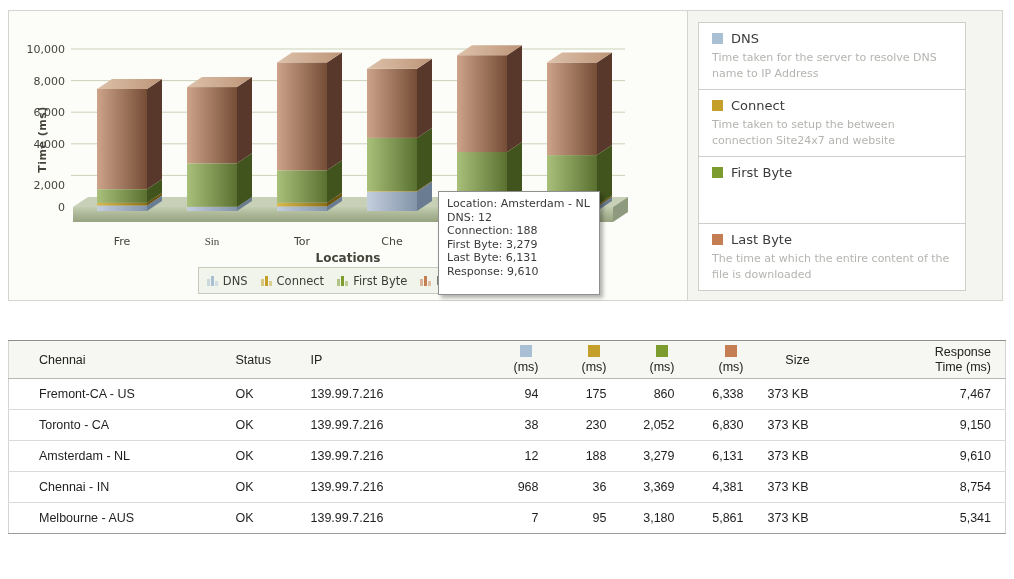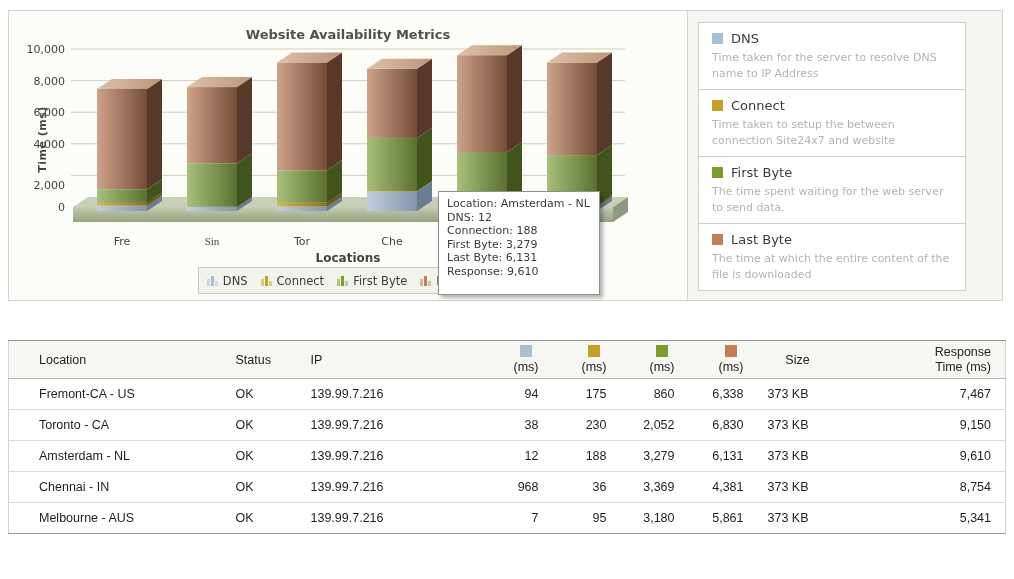--- a/index.html
+++ b/index.html
@@ -145,21 +145,20 @@
         <rect x="538" y="195.9" width="50" height="4.1" fill="url(#grad0)"></rect>
         <polygon points="588,195.9 603,185.9 603,190.0 588,200.0" fill="#6a7c91"></polygon>
         <rect x="538" y="194.4" width="50" height="1.5" fill="url(#grad1)"></rect>
         <polygon points="588,194.4 603,184.4 603,185.9 588,195.9" fill="#6b5310"></polygon>
         <rect x="538" y="144.1" width="50" height="50.2" fill="url(#grad2)"></rect>
         <polygon points="588,144.1 603,134.1 603,184.4 588,194.4" fill="#42541d"></polygon>
         <rect x="538" y="51.5" width="50" height="92.6" fill="url(#grad3)"></rect>
         <polygon points="588,51.5 603,41.5 603,134.1 588,144.1" fill="#57382a"></polygon>
         <polygon points="538,51.5 588,51.5 603,41.5 553,41.5" fill="url(#topGrad)"></polygon>
       </svg>
-    <div class="chart-title">Website Availability Metrics</div>
     <div class="y-axis-title">Time (ms)</div>
     <div id="y-ticks">
         <div class="y-tick" style="top: 190px;">0</div>
         <div class="y-tick" style="top: 168px;">2,000</div>
         <div class="y-tick" style="top: 127px;">4,000</div>
         <div class="y-tick" style="top: 95px;">6,000</div>
         <div class="y-tick" style="top: 64px;">8,000</div>
         <div class="y-tick" style="top: 32px;">10,000</div>
       </div>
     <div id="x-labels">
@@ -227,21 +226,20 @@
       <span class="sq" style="background: rgb(196, 160, 42);"></span>
       <span class="lbl">Connect</span>
     </div>
     <div class="legend-box-desc">Time taken to setup the between connection Site24x7 and website</div>
   </div>
       <div class="legend-box">
     <div class="legend-box-title">
       <span class="sq" style="background: rgb(125, 156, 47);"></span>
       <span class="lbl">First Byte</span>
     </div>
-    <div class="legend-box-desc">The time spent waiting for the web server to send data.</div>
   </div>
       <div class="legend-box">
     <div class="legend-box-title">
       <span class="sq" style="background: rgb(197, 126, 84);"></span>
       <span class="lbl">Last Byte</span>
     </div>
     <div class="legend-box-desc">The time at which the entire content of the file is downloaded</div>
   </div>
     </div>
 </div>
@@ -254,21 +252,21 @@
         <col class="c3">
         <col class="c4">
         <col class="c5">
       <col class="c6">
         <col class="c7">
         <col class="c8">
         <col class="c9">
     </colgroup>
     <thead>
         <tr id="table-head-row">
-          <th class="al">Location</th>
+          <th class="al">Chennai</th>
           <th class="al2">Status</th>
           <th class="al2">IP</th>
           <th class="ar"><span class="ms-head">
               <span class="sq" style="background: rgb(169, 191, 212);"></span>
               <span>(ms)</span>
             </span></th>
           <th class="ar"><span class="ms-head">
               <span class="sq" style="background: rgb(196, 160, 42);"></span>
               <span>(ms)</span>
             </span></th>

